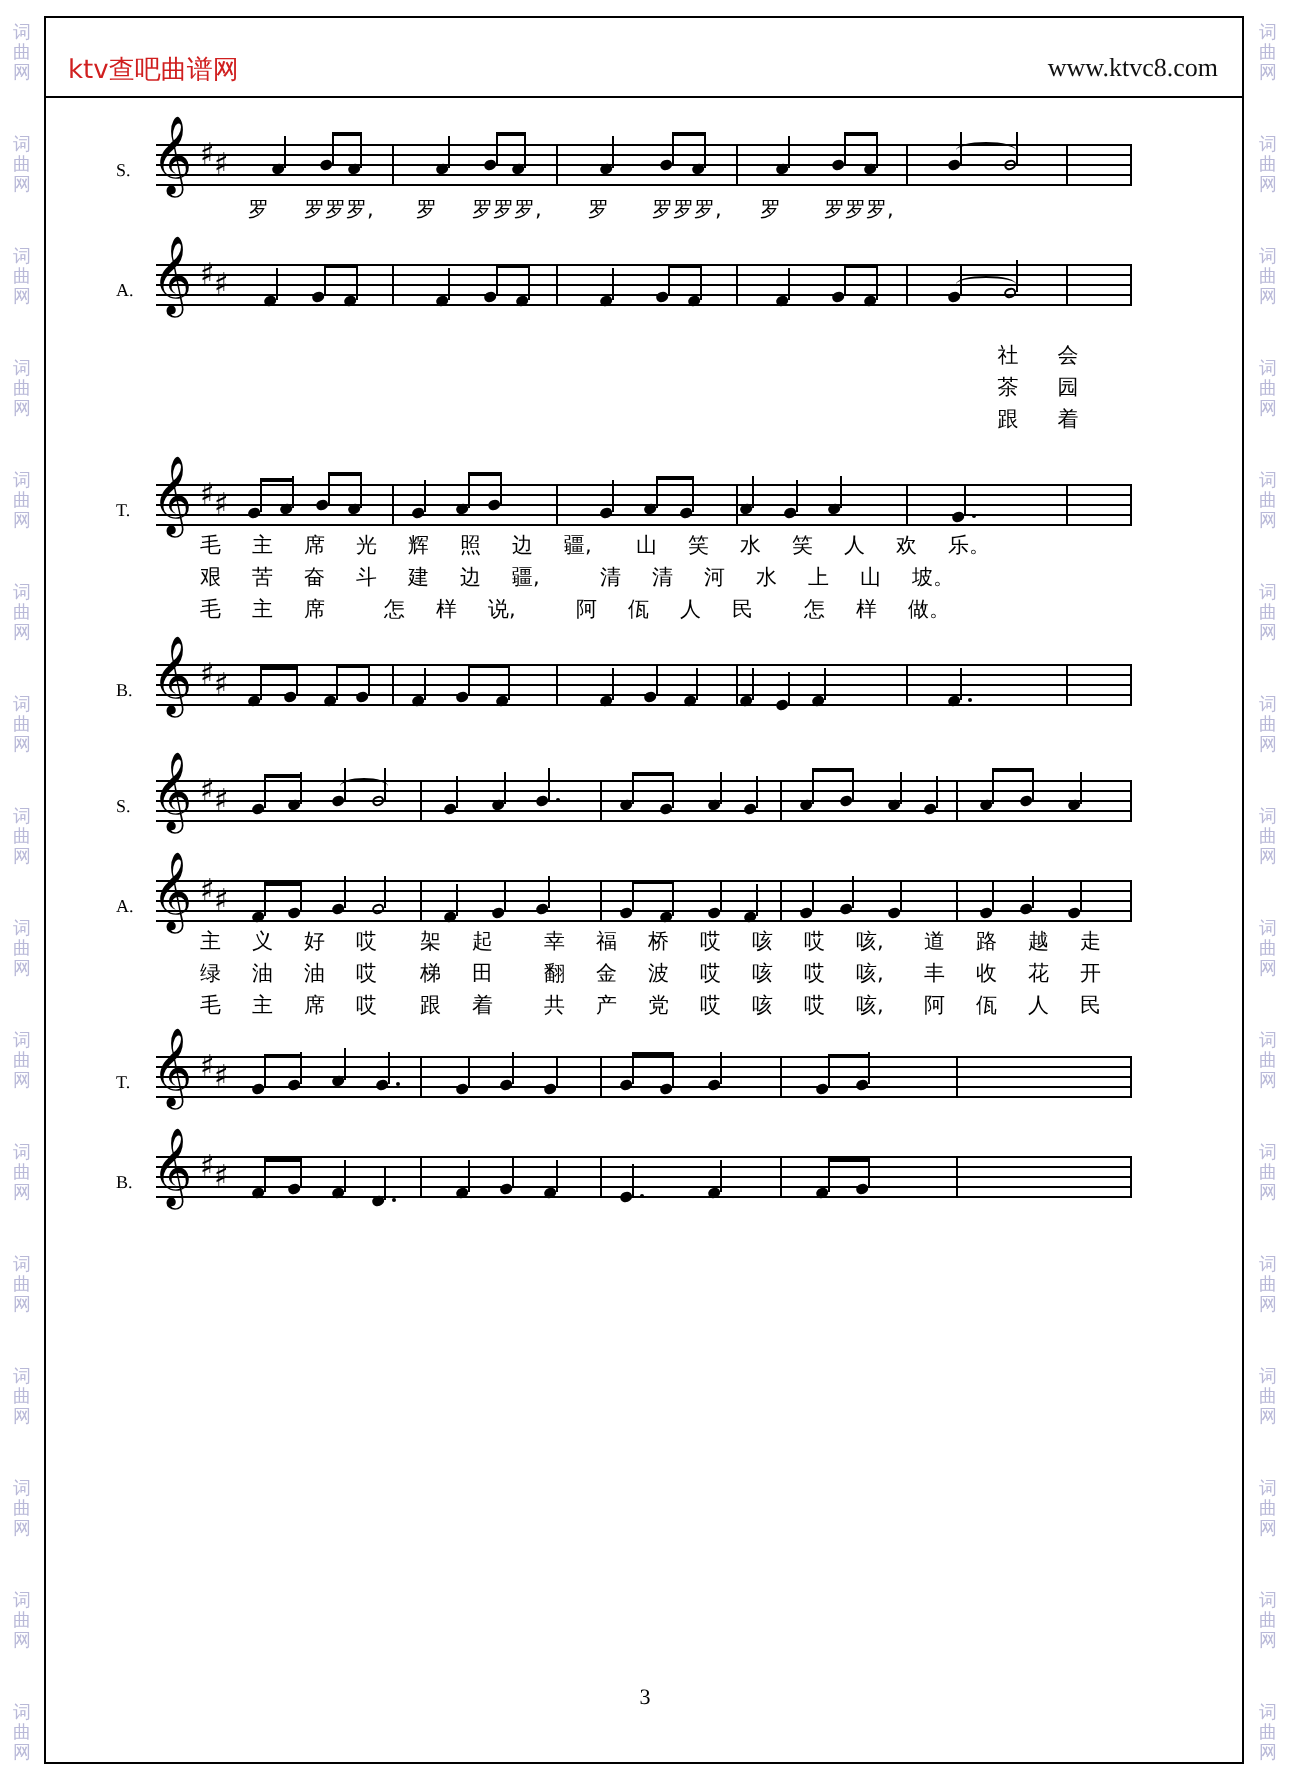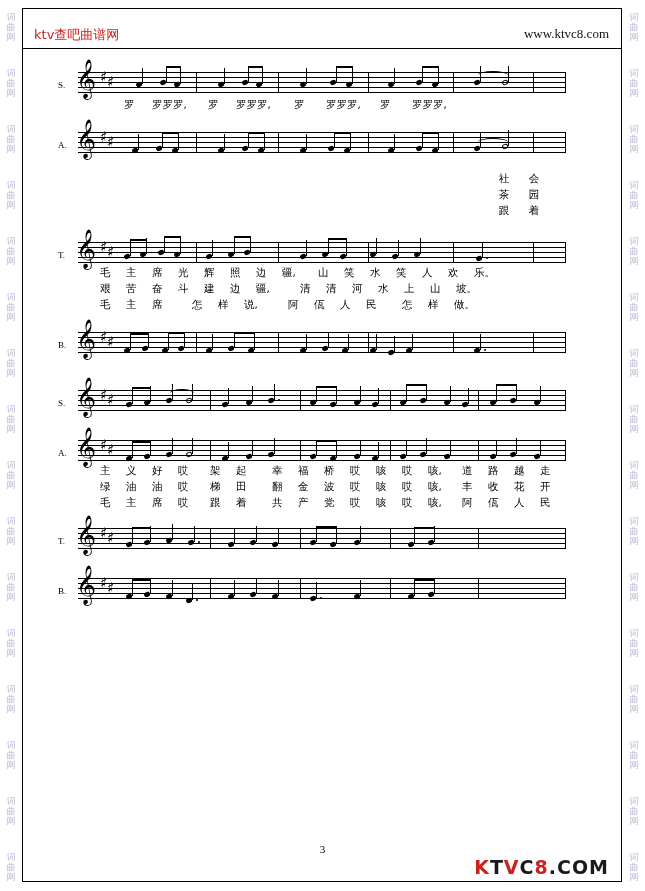--- a/index.html
+++ b/index.html
@@ -778,17 +778,14 @@
       <div class="stem" style="left:282px; top:2px;"></div>
     <div class="nh" style="left:330px; top:16px;"></div>
       <div class="stem" style="left:336px; top:2px;"></div>
     <div class="nh" style="left:350px; top:14px;"></div>
       <div class="stem" style="left:356px; top:0px;"></div>
     <div class="beam" style="left:336px; top:1px; width:21px;"></div>
   </div>
   <div class="part-label" style="left:58px; top:586px;">B.</div>
 
   <div class="page-num">3</div>
-  <div class="logo">
-    <span class="k">K</span><span class="t">T</span><span class="v">V</span><span class="c">C</span><span class="n8">8</span><span class="com">.COM</span>
-  </div>
 
 </div>
 
 </body></html>

